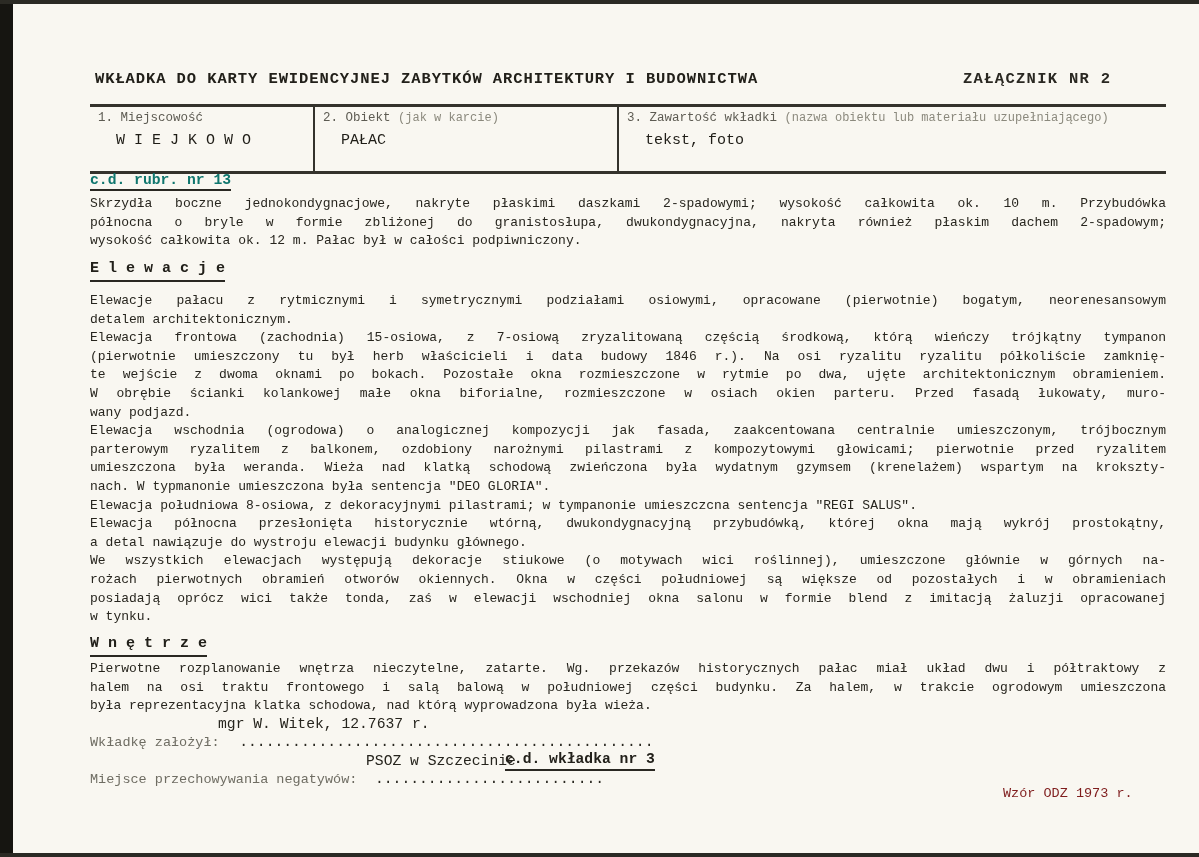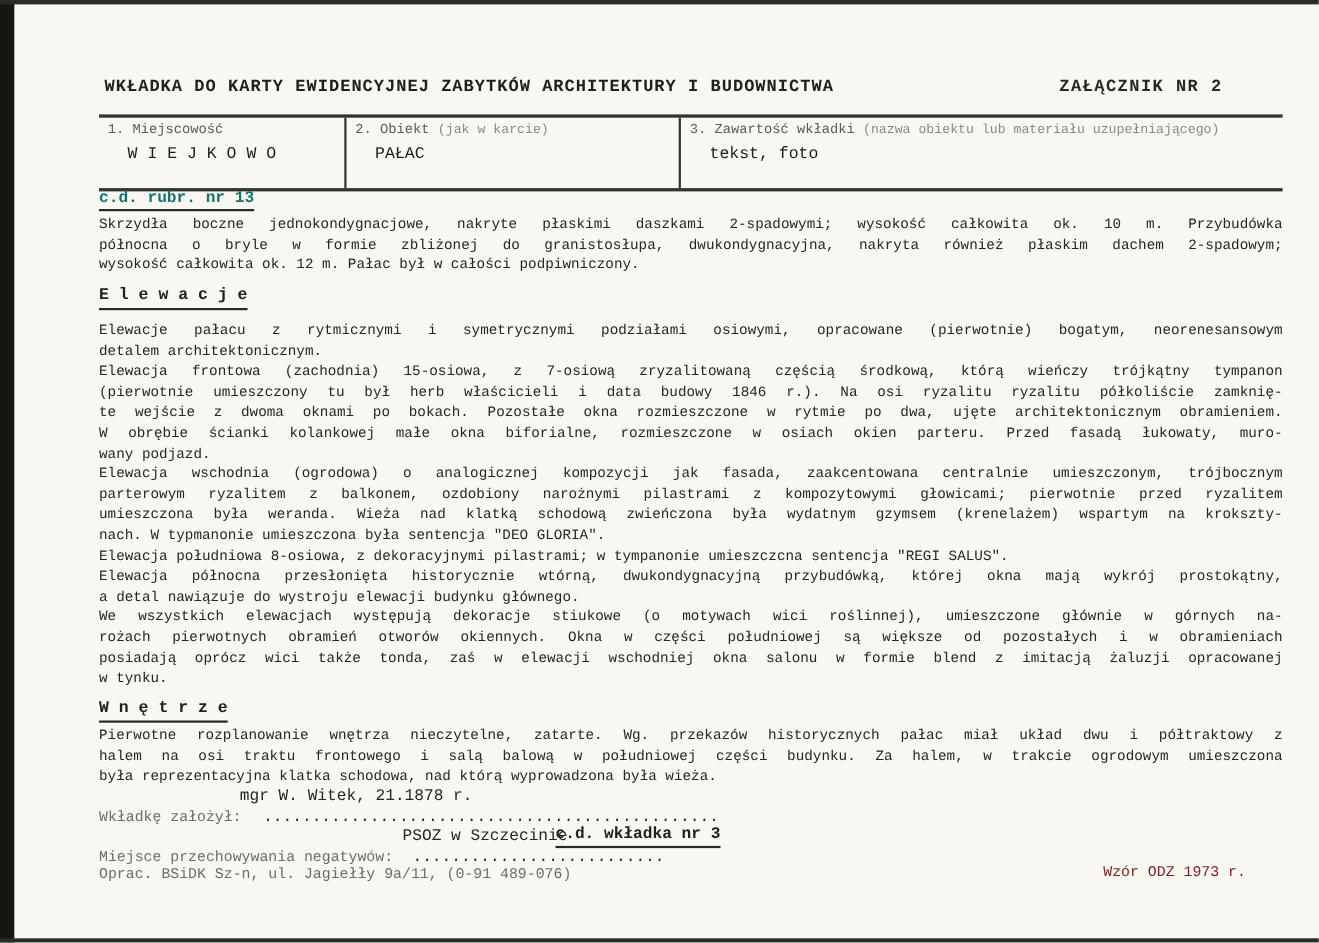--- a/index.html
+++ b/index.html
@@ -120,34 +120,33 @@
 
   <div class="abs" style="left:90px; top:634px;">
     <span class="section-heading">W n ę t r z e</span>
   </div>
   <div class="abs lines" style="left:90px; top:660px;">
       <div class="tl j">Pierwotne rozplanowanie wnętrza nieczytelne, zatarte. Wg. przekazów historycznych pałac miał układ dwu i półtraktowy z</div>
       <div class="tl j">halem na osi traktu frontowego i salą balową w południowej części budynku. Za halem, w trakcie ogrodowym umieszczona</div>
       <div class="tl">była reprezentacyjna klatka schodowa, nad którą wyprowadzona była wieża.</div>
     </div>
 
-  <div class="abs typed" style="left:218px; top:716px;">mgr W. Witek, 21.1878 r.</div>
+  <div class="abs typed" style="left:218px; top:716px;">mgr W. Witek, 12.7637 r.</div>
   <div class="abs" style="left:505px; top:715px;">
     <span class="cont-label">c.d. wkładka nr 3</span>
   </div>
 
   <div class="abs" style="left:90px; top:733px;">
     <span class="preprint">Wkładkę założył:</span>
     <span class="dots" style="margin-left:10px;">...............................................</span>
   </div>
 
   <div class="abs typed" style="left:345px; top:753px;margin-left:21px;">PSOZ w Szczecinie</div>
 
   <div class="abs" style="left:90px; top:770px;">
     <span class="preprint">Miejsce przechowywania negatywów:</span>
     <span class="dots" style="margin-left:8px;">..........................</span>
   </div>
 
-  <div class="abs preprint" style="left:90px; top:788px;">Oprac. BSiDK Sz-n, ul. Jagiełły 9a/11, (0-91 489-076)</div>
 
   <div class="abs faint" style="left:1003px; top:786px;">Wzór ODZ 1973 r.</div>
 
 </div>
 
 </body></html>

